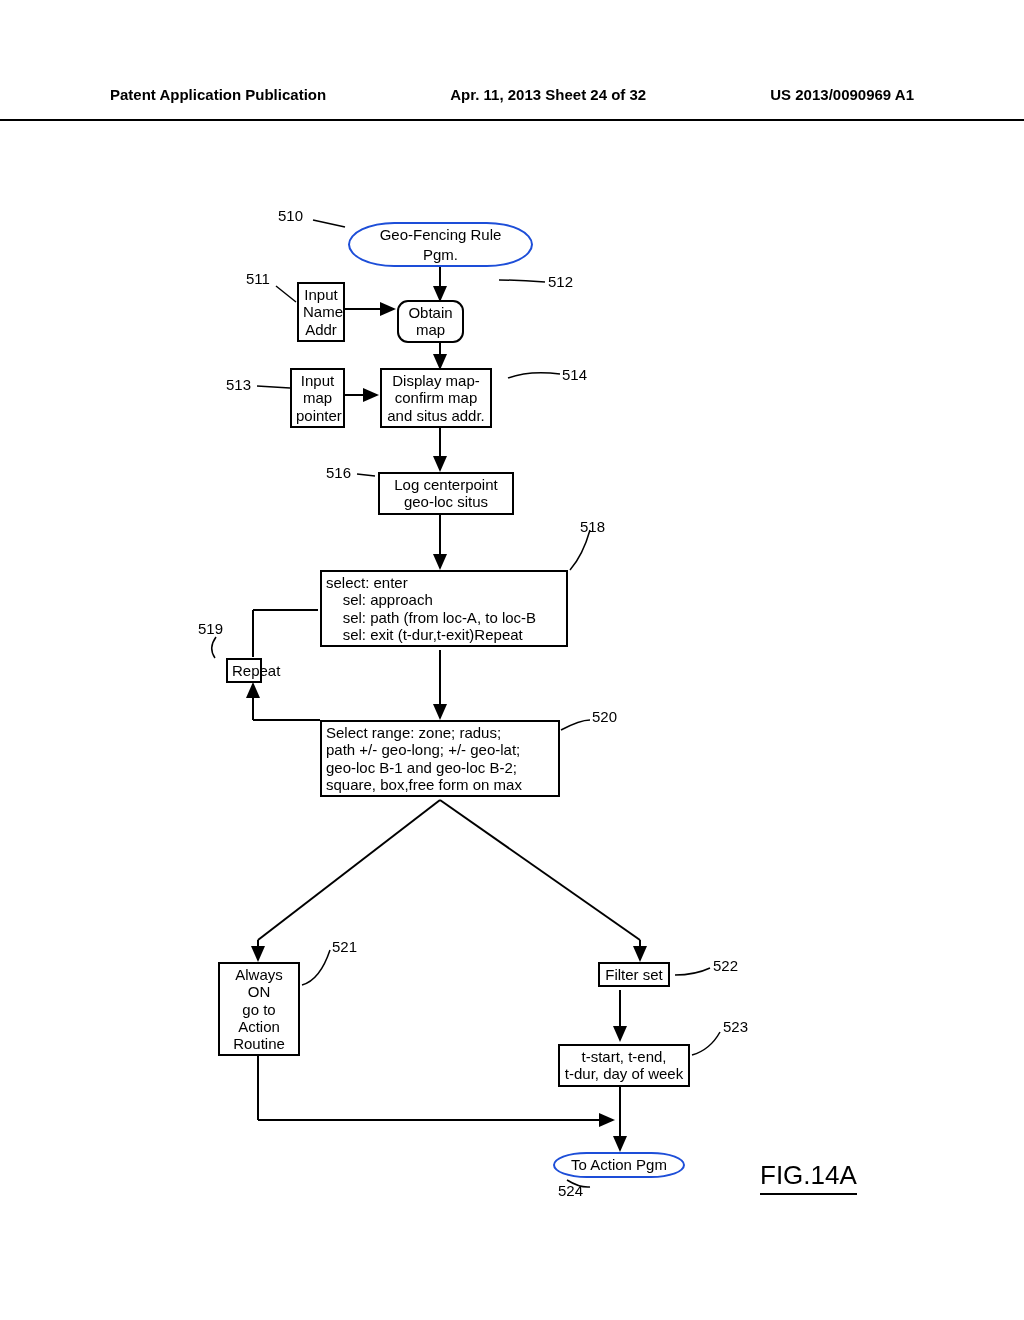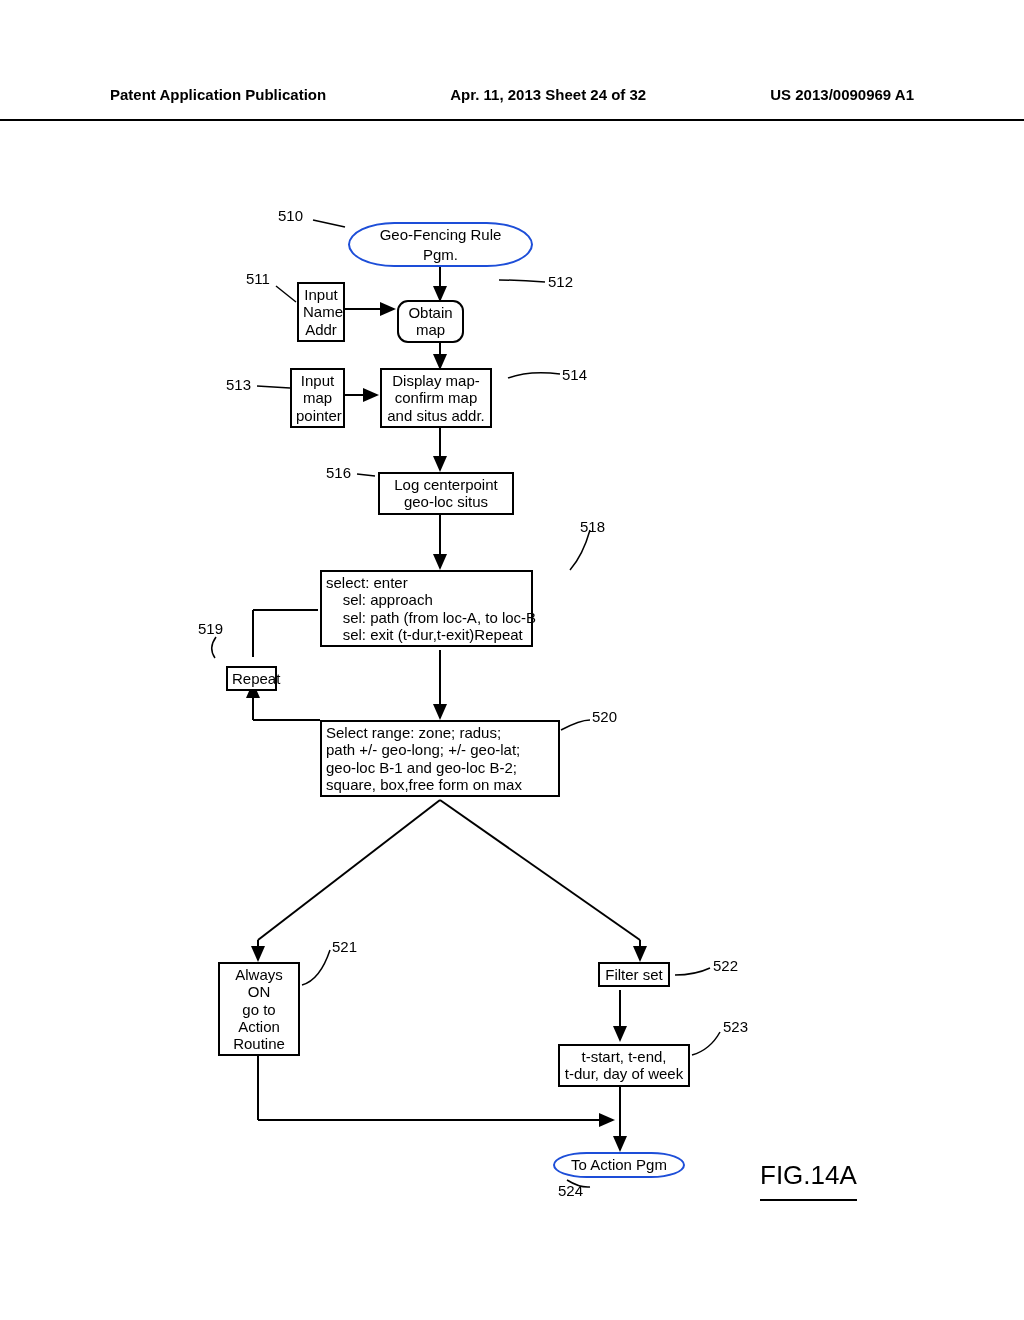--- a/index.html
+++ b/index.html
@@ -54,21 +54,21 @@
   }
   .label {
     position: absolute;
     font-size: 15px;
   }
   .fig-label {
     position: absolute;
     font-size: 26px;
     font-weight: 500;
     border-bottom: 2px solid #000;
-    padding-bottom: 8px;
+    padding-bottom: 2px;
   }
   svg.connectors {
     position: absolute;
     top: 0; left: 0;
     width: 1024px; height: 1100px;
     pointer-events: none;
   }
 </style>
 </head>
 <body>
@@ -168,29 +168,29 @@
 and situs addr.</span>
   </div>
   <div class="label" style="left:562px; top:206px;">514</div>
 
   <div class="box center" style="left:378px; top:312px; width:136px;">
     <span style="white-space:pre-line;">Log centerpoint
 geo-loc situs</span>
   </div>
   <div class="label" style="left:326px; top:304px;">516</div>
 
-  <div class="box" style="left:320px; top:410px; width:213px;">
+  <div class="box" style="left:320px; top:410px; width:248px;">
     <span style="white-space:pre;">select: enter
     sel: approach
     sel: path (from loc-A, to loc-B
     sel: exit (t-dur,t-exit)Repeat</span>
   </div>
   <div class="label" style="left:580px; top:358px;">518</div>
 
-  <div class="box center" style="left:226px; top:498px; width:51px;margin-top:8px;">
+  <div class="box center" style="left:226px; top:498px; width:36px;">
     <span>Repeat</span>
   </div>
   <div class="label" style="left:198px; top:460px;">519</div>
 
   <div class="box" style="left:320px; top:560px; width:240px;">
     <span style="white-space:pre-line;">Select range: zone; radus;
 path +/- geo-long; +/- geo-lat;
 geo-loc B-1 and geo-loc B-2;
 square, box,free form on max</span>
   </div>

